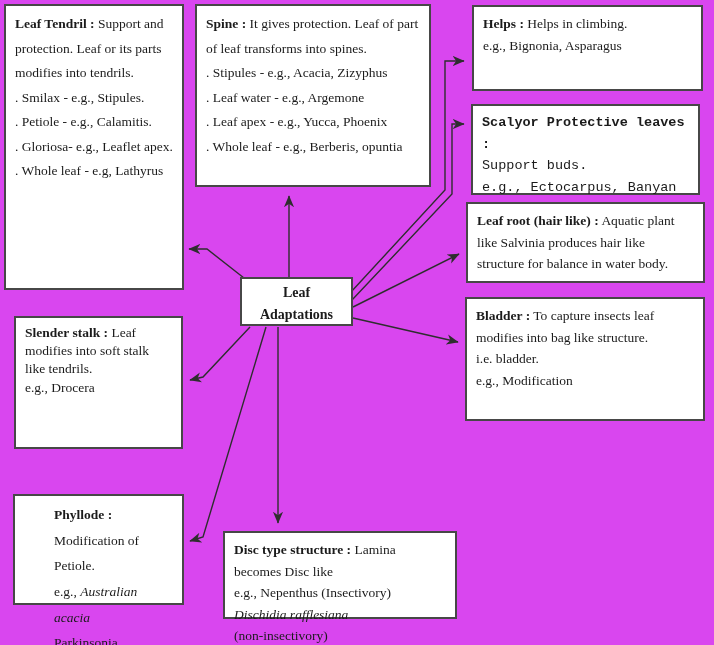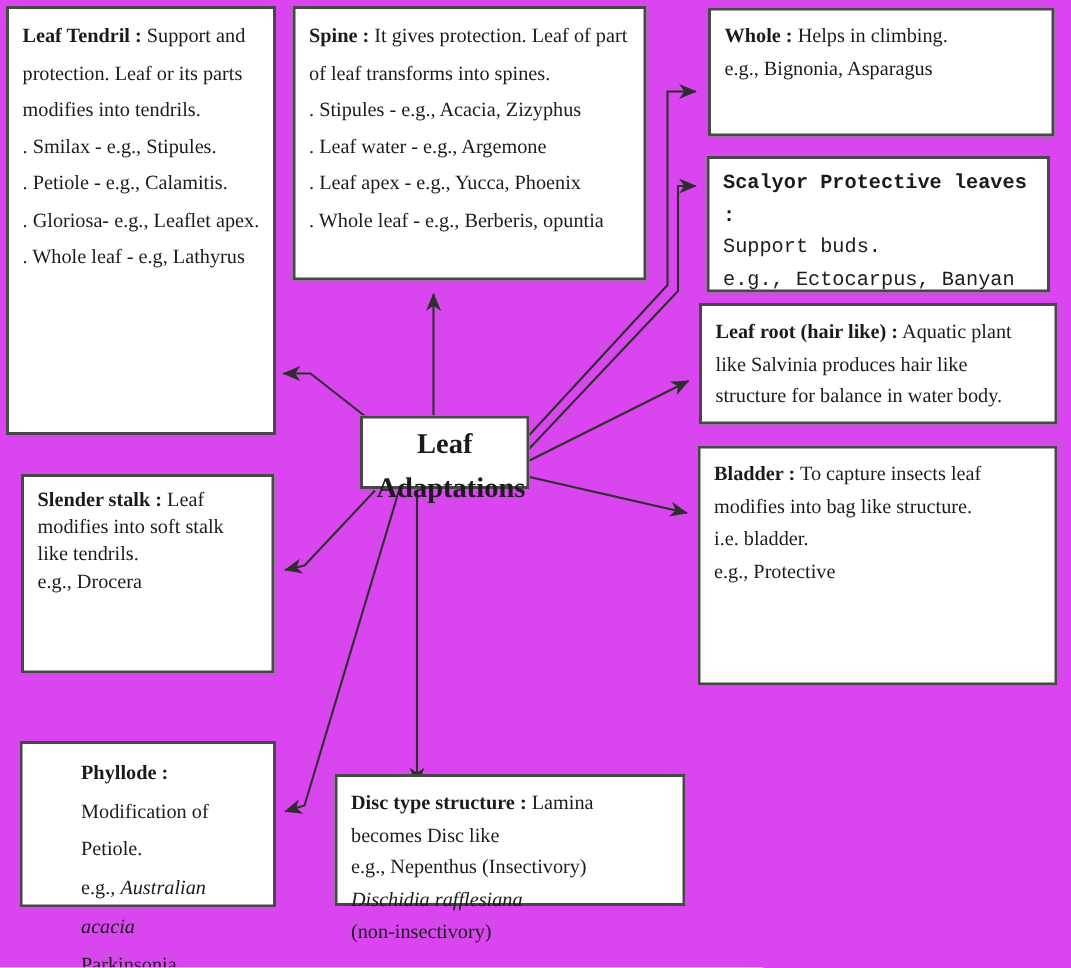--- a/index.html
+++ b/index.html
@@ -13,21 +13,21 @@
     box-sizing:border-box;padding:6px 9px;font-size:13.5px;z-index:1;
   }
   .box p{margin:0;}
   .box .ttl{font-weight:bold;}
   .lh-loose{line-height:1.82;}
   .lh-med{line-height:1.6;}
   .lh-tight{line-height:1.35;}
   .lh-xloose{line-height:1.9;padding-left:39px;}
   .bullet{padding-left:11px;text-indent:-11px;}
   .centernode{
-    text-align:center;font-weight:bold;font-size:19px;line-height:1.55;
+    text-align:center;font-weight:bold;font-size:14px;line-height:1.55;
     padding-top:3px;
   }
   .it{font-style:italic;}
 </style>
 </head>
 <body>
 
 <div id="stage">
 
   <svg id="wires" width="714" height="645" viewBox="0 0 714 645">
@@ -59,56 +59,56 @@
 
   <div class="box lh-loose" style="left:195px;top:4px;width:236px;height:183px;">
     <p><span class="ttl">Spine :</span> <span>It gives protection. Leaf of part of leaf transforms into spines.</span></p>
     <div class="bullet">. Stipules - e.g., Acacia, Zizyphus</div>
     <div class="bullet">. Leaf water - e.g., Argemone</div>
     <div class="bullet">. Leaf apex - e.g., Yucca, Phoenix</div>
     <div class="bullet">. Whole leaf - e.g., Berberis, opuntia</div>
   </div>
 
   <div class="box lh-med" style="left:472px;top:5px;width:231px;height:86px;">
-    <p><span class="ttl">Whole :</span> <span>Helps in climbing.</span></p>
+    <p><span class="ttl">Helps :</span> <span>Helps in climbing.</span></p>
     <div>e.g., Bignonia, Asparagus</div>
   </div>
 
   <div class="box lh-med" style="left:471px;top:104px;width:229px;height:91px;font-family:Liberation Mono, monospace;">
     <p class="ttl">Scalyor Protective leaves :</p>
     <div>Support buds.</div>
     <div>e.g., Ectocarpus, Banyan</div>
   </div>
 
   <div class="box lh-med" style="left:466px;top:202px;width:239px;height:81px;">
     <p><span class="ttl">Leaf root (hair like) :</span> <span>Aquatic plant like Salvinia produces hair like structure for balance in water body.</span></p>
   </div>
 
-  <div class="box lh-med" style="left:465px;top:297px;width:240px;height:160px;">
+  <div class="box lh-med" style="left:465px;top:297px;width:240px;height:124px;">
     <p><span class="ttl">Bladder :</span> <span>To capture insects leaf modifies into bag like structure.</span></p>
     <div>i.e. bladder.</div>
-    <div>e.g., Protective</div>
+    <div>e.g., Modification</div>
   </div>
 
   <div class="box centernode" style="left:240px;top:277px;width:113px;height:49px;">
     <div>Leaf</div>
     <div>Adaptations</div>
   </div>
 
   <div class="box lh-tight" style="left:14px;top:316px;width:169px;height:133px;">
     <p><span class="ttl">Slender stalk :</span> <span>Leaf modifies into soft stalk like tendrils.</span></p>
     <div>e.g., Drocera</div>
   </div>
 
   <div class="box lh-xloose" style="left:13px;top:494px;width:171px;height:111px;">
     <p><span class="ttl">Phyllode :</span> <span>Modification of Petiole.</span></p>
     <div><span>e.g.,</span> <span class="it">Australian acacia</span></div>
     <div>Parkinsonia</div>
   </div>
 
-  <div class="box lh-med" style="left:223px;top:516px;width:234px;height:88px;">
+  <div class="box lh-med" style="left:223px;top:531px;width:234px;height:88px;">
     <p><span class="ttl">Disc type structure :</span> <span>Lamina becomes Disc like</span></p>
     <div>e.g., Nepenthus (Insectivory)</div>
     <div class="it">Dischidia rafflesiana</div>
     <div>(non-insectivory)</div>
   </div>
 
 </div>
 
 </body></html>

